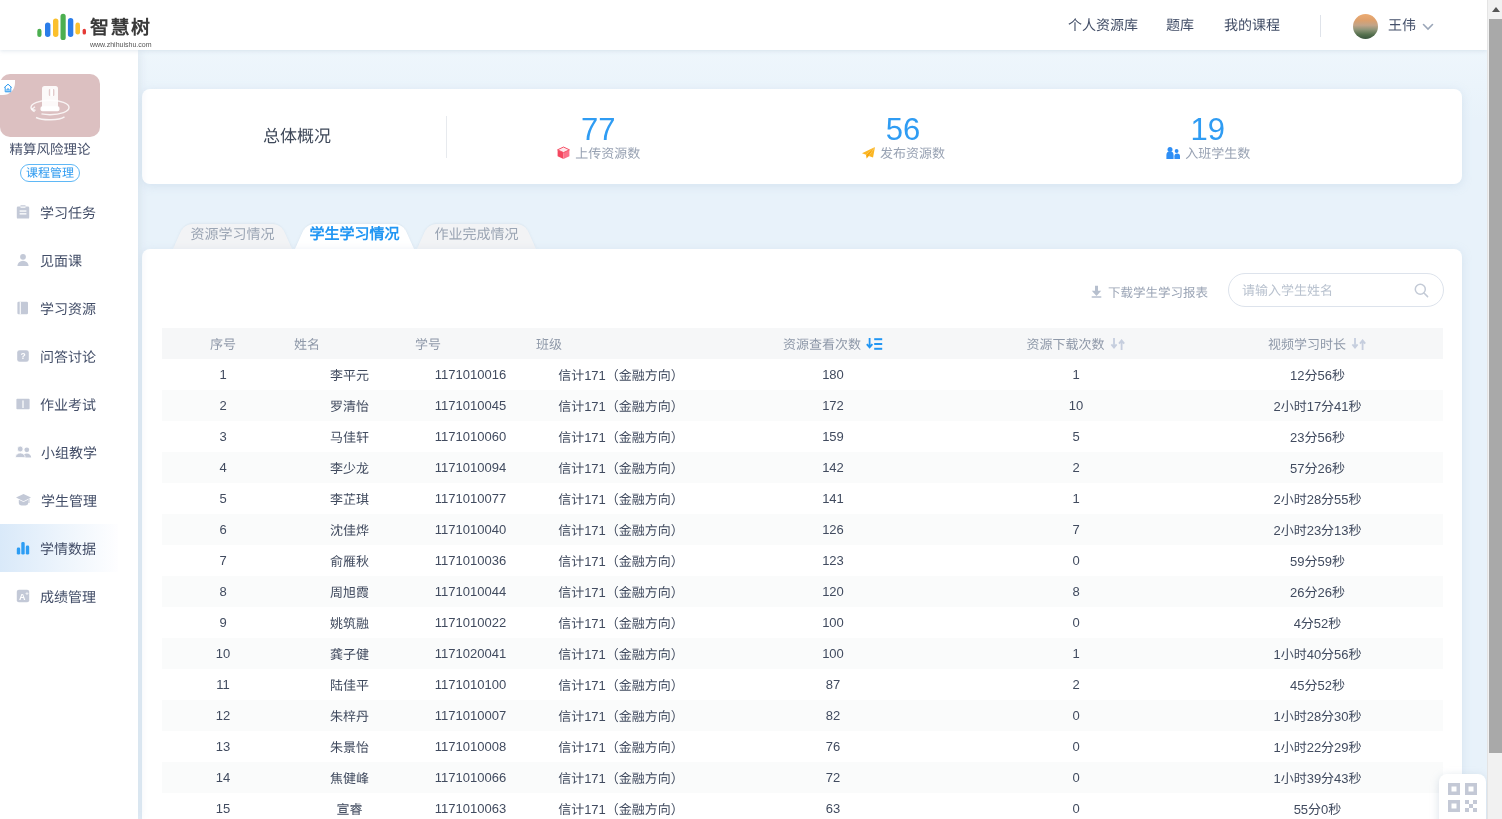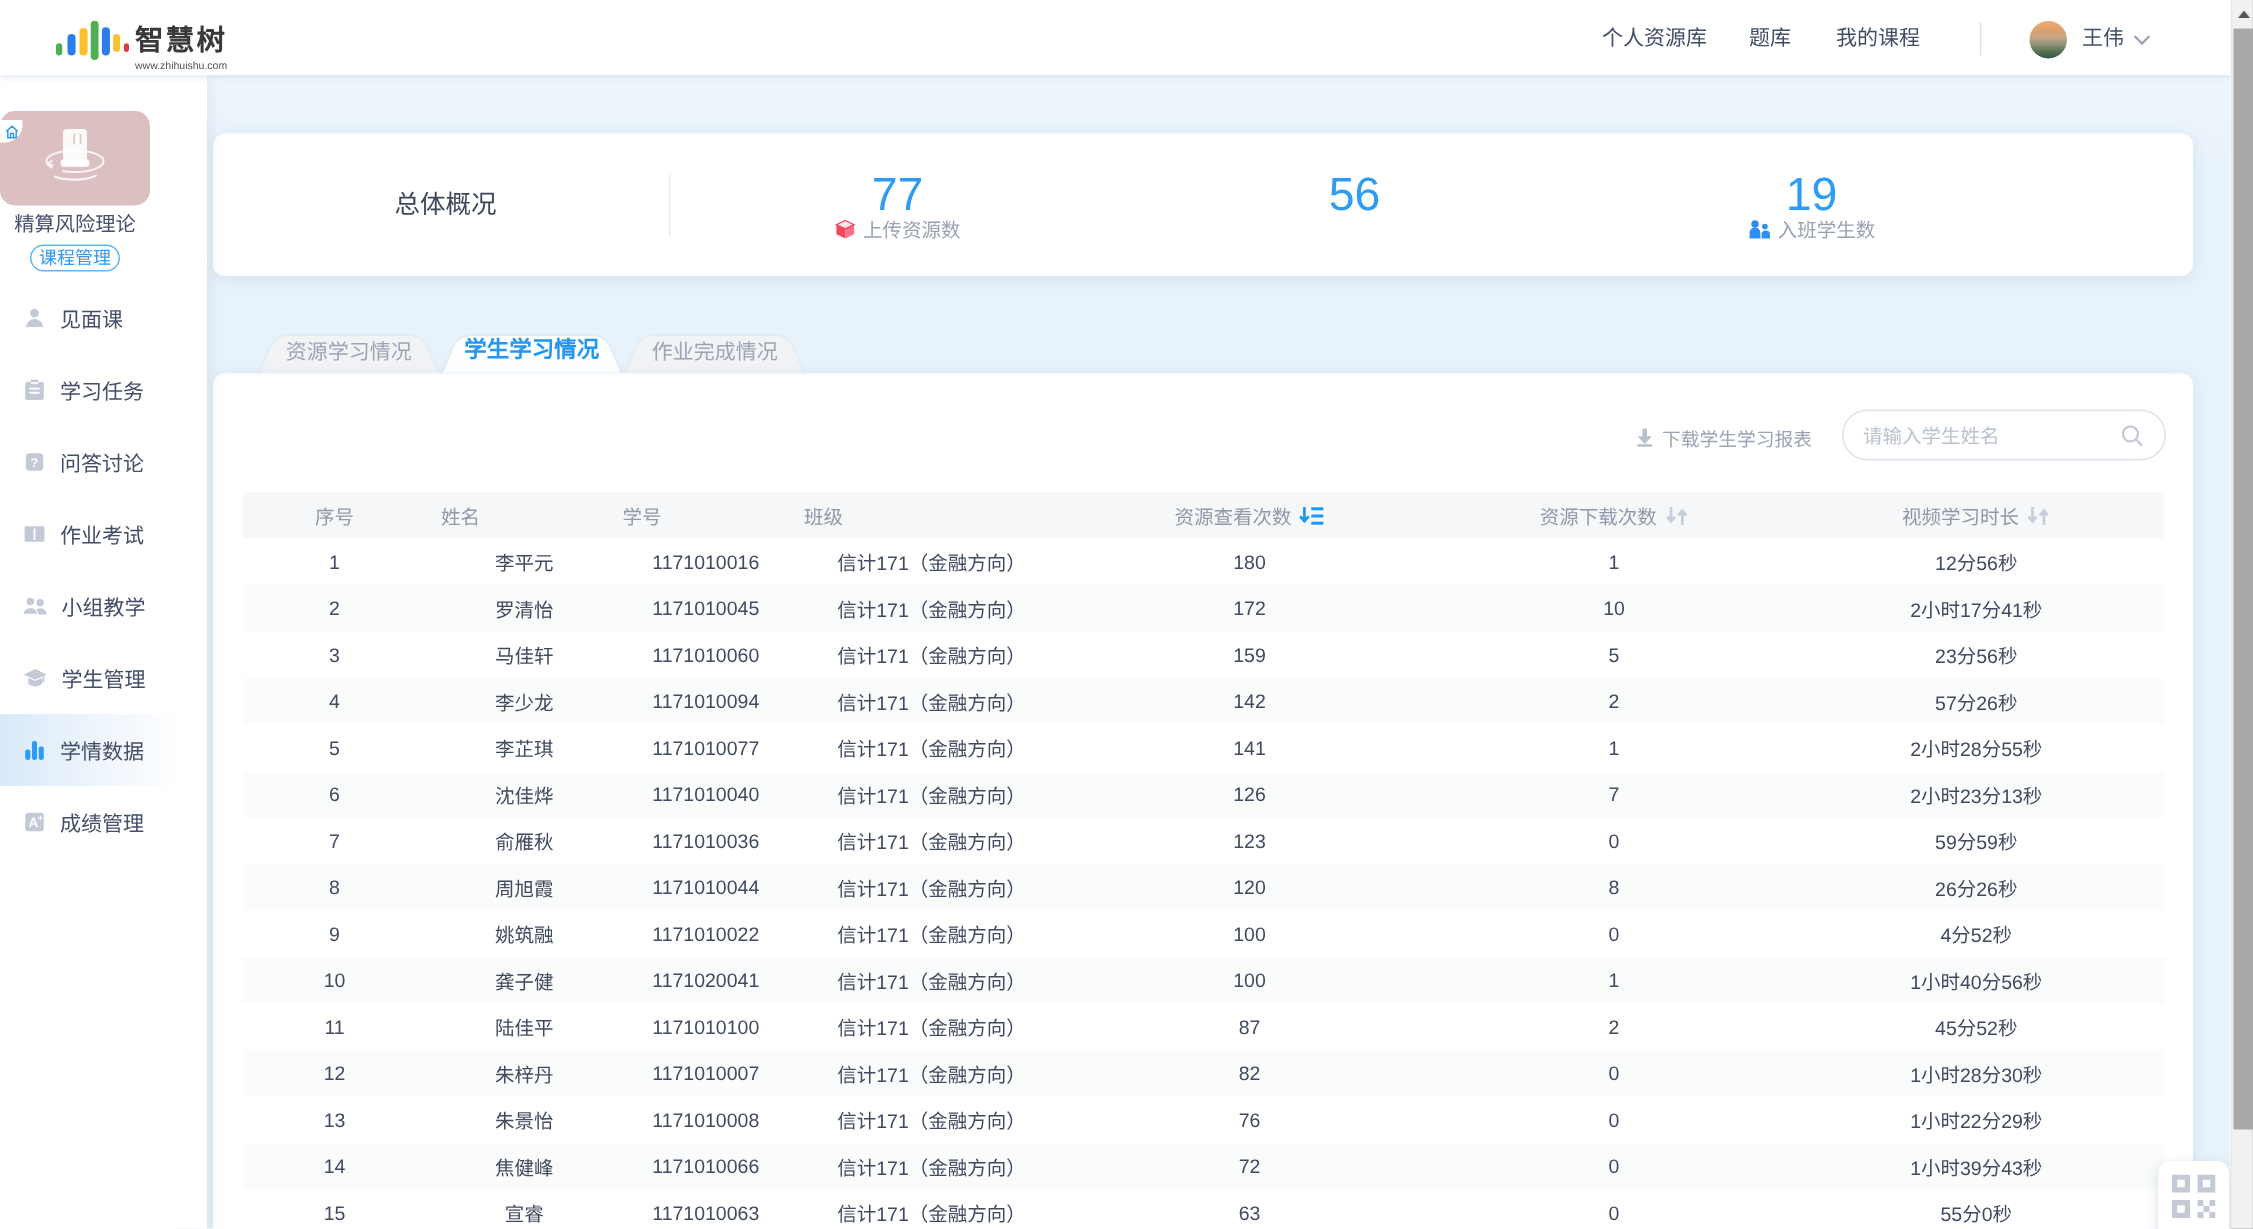--- a/index.html
+++ b/index.html
@@ -119,32 +119,39 @@
       <svg width="10" height="10" viewBox="0 0 10 10">
             <path d="M1.2 4.6 L5 1.2 L8.8 4.6 M2.2 4.2 V8.8 H7.8 V4.2 M4 8.8 V6 h2 v2.8" fill="none" stroke="#2f9bf0" stroke-width="1"></path>
           </svg>
     </div>
   </div>
   <div class="course-name">精算风险理论</div>
   <div class="course-pill"><span>课程管理</span></div>
   <div class="menu">
     <div class="mi">
           <svg width="16" height="16" viewBox="0 0 16 16" fill="#c3c9d7">
-            <circle cx="8" cy="4.8" r="2.9"></circle>
-            <path d="M2.4 14 a5.6 5.3 0 0 1 11.2 0 z"></path>
-          </svg>
-          <span>见面课</span>
-        </div>
-    <div class="mi">
-          <svg width="16" height="16" viewBox="0 0 16 16" fill="#c3c9d7">
             <path d="M3 2.6 h10 a1.2 1.2 0 0 1 1.2 1.2 v9.6 a1.2 1.2 0 0 1 -1.2 1.2 h-10 a1.2 1.2 0 0 1 -1.2 -1.2 v-9.6 a1.2 1.2 0 0 1 1.2 -1.2 z M5.5 1.2 h5 v2.6 h-5 z" fill-rule="evenodd"></path>
             <rect x="4.6" y="6.4" width="6.8" height="1.3" fill="#fff"></rect>
             <rect x="4.6" y="9.2" width="6.8" height="1.3" fill="#fff"></rect>
           </svg>
           <span>学习任务</span>
+        </div>
+    <div class="mi">
+          <svg width="16" height="16" viewBox="0 0 16 16" fill="#c3c9d7">
+            <circle cx="8" cy="4.8" r="2.9"></circle>
+            <path d="M2.4 14 a5.6 5.3 0 0 1 11.2 0 z"></path>
+          </svg>
+          <span>见面课</span>
+        </div>
+    <div class="mi">
+          <svg width="16" height="16" viewBox="0 0 16 16" fill="#c3c9d7">
+            <path d="M3.6 1.8 h8.2 a1.2 1.2 0 0 1 1.2 1.2 v10 a1.2 1.2 0 0 1 -1.2 1.2 h-8.2 a1.2 1.2 0 0 1 -1.2 -1.2 v-10 a1.2 1.2 0 0 1 1.2 -1.2 z"></path>
+            <rect x="4.7" y="1.8" width="1.2" height="12.4" fill="#fff" opacity=".9"></rect>
+          </svg>
+          <span>学习资源</span>
         </div>
     <div class="mi">
           <svg width="16" height="16" viewBox="0 0 16 16">
             <rect x="2.2" y="2.2" width="11.6" height="11.6" rx="2.4" fill="#c3c9d7"></rect>
             <text x="8" y="11.2" font-size="8.5" font-family="Liberation Sans" font-weight="bold" fill="#fff" text-anchor="middle">?</text>
           </svg>
           <span>问答讨论</span>
         </div>
     <div class="mi">
           <svg width="16" height="16" viewBox="0 0 16 16" fill="#c3c9d7">
@@ -199,20 +206,25 @@
             <div class="lbl"><svg width="15" height="14" viewBox="0 0 15 14">
                 <path d="M7.5 1 L13.4 3.8 L7.5 6.6 L1.6 3.8 Z" fill="#f8617a"></path>
                 <path d="M1.6 3.8 L7.5 6.6 V13 L1.6 10.2 Z" fill="#f4475f"></path>
                 <path d="M13.4 3.8 L7.5 6.6 V13 L13.4 10.2 Z" fill="#fb7189"></path>
                 <path d="M7.5 1 L13.4 3.8 L7.5 6.6 L1.6 3.8 Z" fill="#fff" opacity=".85"></path>
                 <path d="M7.5 1 L13.4 3.8 L7.5 6.6 L1.6 3.8 Z" fill="none" stroke="#f4475f" stroke-width=".9"></path>
               </svg>上传资源数</div>
           </div>
       <div class="stat">
             <div class="num">56</div>
+            <div class="lbl"><svg width="15" height="14" viewBox="0 0 15 14">
+                <path d="M14 1 L1 7.2 L5 8.8 Z" fill="#fbb623"></path>
+                <path d="M14 1 L5 8.8 L5.6 12.6 L7.8 9.9 Z" fill="#f9a80a"></path>
+                <path d="M14 1 L7.8 9.9 L12 11.6 Z" fill="#fbb623"></path>
+              </svg>发布资源数</div>
           </div>
       <div class="stat">
             <div class="num">19</div>
             <div class="lbl"><svg width="16" height="14" viewBox="0 0 16 14">
                 <circle cx="5" cy="3.4" r="2.5" fill="#2e8ef5"></circle>
                 <path d="M1.4 13 v-4 a3.6 3.4 0 0 1 7.2 0 v4 z" fill="#2e8ef5"></path>
                 <circle cx="11.6" cy="5" r="1.9" fill="#2e8ef5"></circle>
                 <path d="M9.4 13 v-2.8 a2.8 2.6 0 0 1 5.6 0 v2.8 z" fill="#2e8ef5"></path>
               </svg>入班学生数</div>
           </div>

